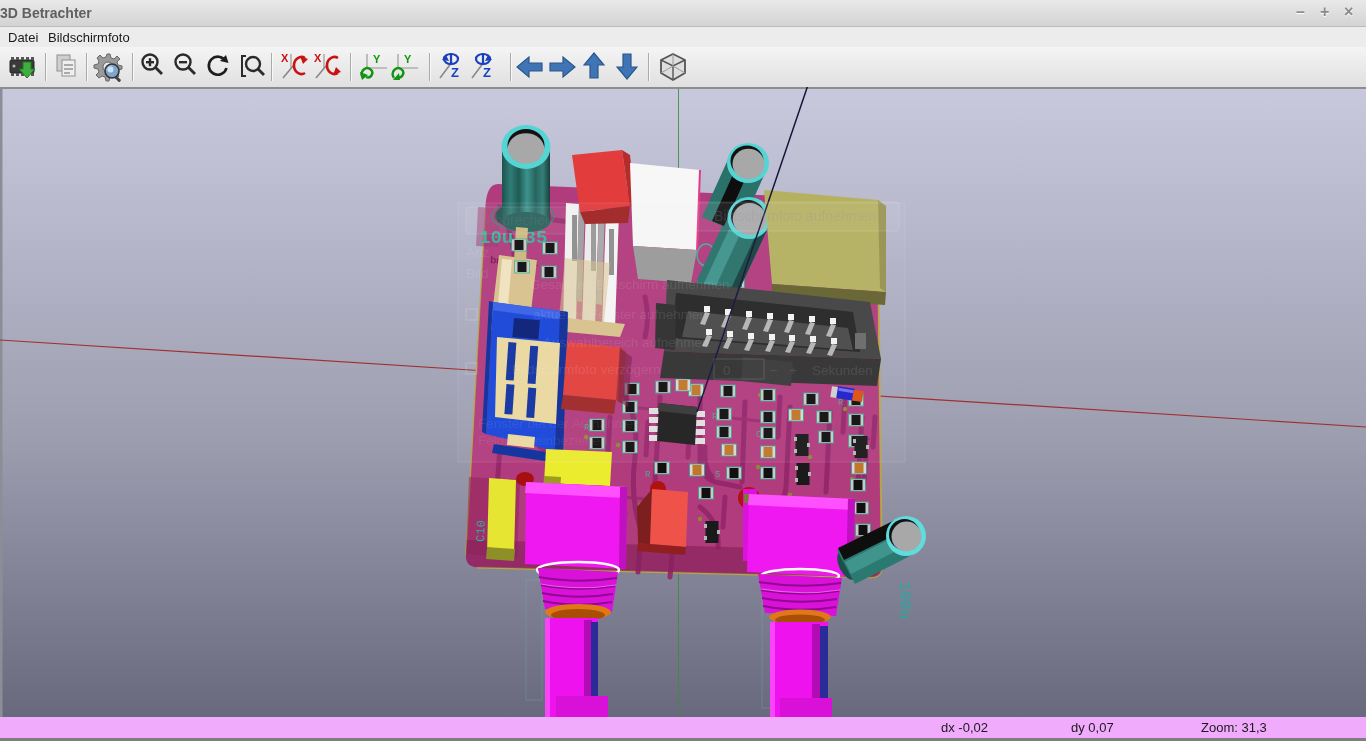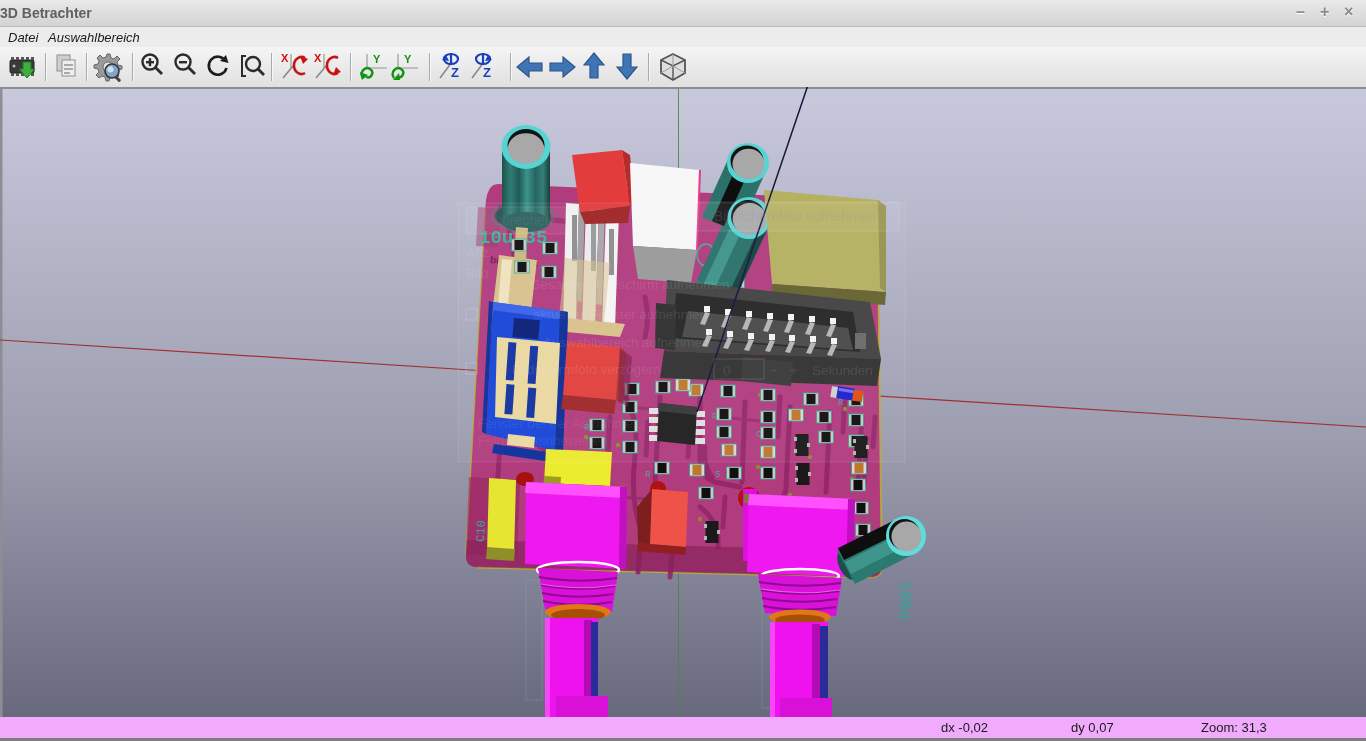--- a/index.html
+++ b/index.html
@@ -3,21 +3,21 @@
 <meta charset="utf-8">
 <style>
 html,body{margin:0;padding:0;width:1366px;height:741px;overflow:hidden;background:#d8d8d8;
 font-family:"Liberation Sans",sans-serif;}
 #titlebar{position:absolute;left:0;top:0;width:1366px;height:26px;
 background:linear-gradient(#e9e9e9,#d3d3d3);border-bottom:1px solid #bcbcbc;}
 #title{position:absolute;left:0;top:5px;width:1366px;text-align:left;
 font-size:14px;font-weight:bold;color:#606060;}
 .winbtn{position:absolute;top:3px;color:#8a8a8a;font-size:16px;font-weight:bold;
 text-shadow:0 1px 0 #ffffff;}
-#menubar{position:absolute;left:0;top:27px;width:1366px;height:20px;background:#ececec;font-style:italic;}
+#menubar{position:absolute;left:0;top:27px;width:1366px;height:20px;background:#ececec;}
 .menu{position:absolute;top:3px;font-size:13px;color:#1a1a1a;}
 #toolbar{position:absolute;left:0;top:47px;width:1366px;height:40px;
 background:linear-gradient(#f4f4f4,#e0e0e0);border-bottom:1px solid #b8b8b8;}
 .sep{position:absolute;top:6px;width:1px;height:28px;background:#ababab;border-right:1px solid #f8f8f8;}
 .ticon{position:absolute;top:5px;}
 #viewport{position:absolute;left:0;top:87px;width:1366px;height:630px;}
 #statusbar{position:absolute;left:0;top:717px;width:1366px;height:21px;background:#f0abfc;
 font-size:13px;color:#1a1a1a;}
 #statusbot{position:absolute;left:0;top:738px;width:1366px;height:3px;background:#7e7e7e;}
 .st{position:absolute;top:3px;}
@@ -25,21 +25,21 @@
 </head>
 <body>
 <div id="titlebar">
   <div id="title">3D Betrachter</div>
   <div class="winbtn" style="left:1296px;">–</div>
   <div class="winbtn" style="left:1320px;">+</div>
   <div class="winbtn" style="left:1344px;">×</div>
 </div>
 <div id="menubar">
   <div class="menu" style="left:8px;">Datei</div>
-  <div class="menu" style="left:48px;">Auswahlbereich</div>
+  <div class="menu" style="left:48px;">Bildschirmfoto</div>
 </div>
 <div id="toolbar">
   <div class="sep" style="left:45px;"></div>
   <div class="sep" style="left:86px;"></div>
   <div class="sep" style="left:132px;"></div>
   <div class="sep" style="left:271px;"></div>
   <div class="sep" style="left:350px;"></div>
   <div class="sep" style="left:429px;"></div>
   <div class="sep" style="left:510px;"></div>
   <div class="sep" style="left:648px;"></div>

